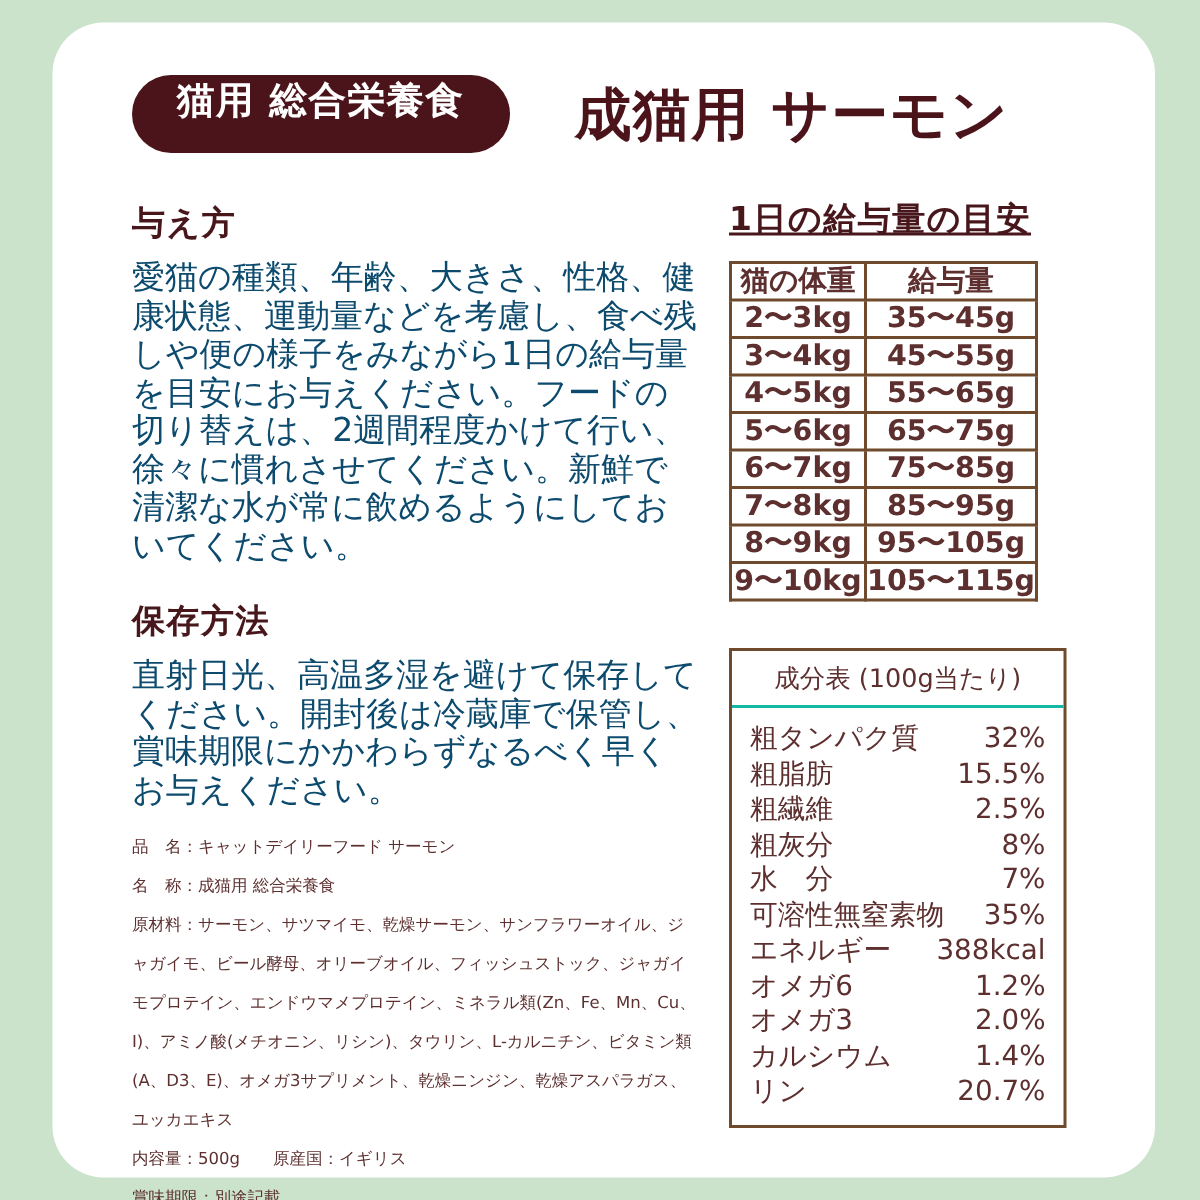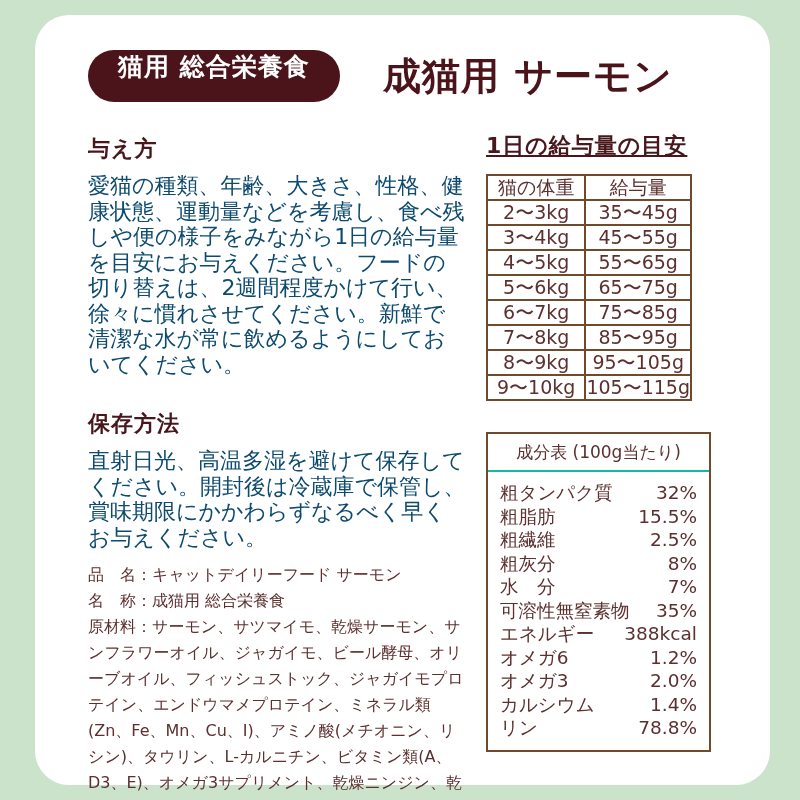--- a/index.html
+++ b/index.html
@@ -52,44 +52,45 @@
     font-weight: 700;
     color: #47171c;
     margin-bottom: 9px;
     letter-spacing: 1px;
   }
   .body-text {
     font-size: 22px;
     line-height: 25.5px;
     color: #0c4a6e;
   }
-  .storage-heading { margin-top: 32px; }
+  .storage-heading { margin-top: 22px; }
   .product-info { margin-top: 12px; }
   .product-line {
-    font-size: 16px;
+    font-size: 11px;
     line-height: 26px;
     color: #5d2f2f;
   }
   .right-col {
     position: absolute;
     left: 451px; top: 116px;
     width: 227px;
   }
   .table-title {
     font-size: 22px;
     font-weight: 700;
     color: #47171c;
     margin-bottom: 13px;
     letter-spacing: 1px;
     white-space: nowrap;
     text-decoration: underline;
   }
   table.feed {
     border-collapse: collapse;
     width: 206px;
+    font-weight: bold;
   }
   table.feed td {
     border: 2px solid #6f4a2c;
     text-align: center;
     font-size: 19px;
     line-height: 23px;
     color: #5d2f2f;
     padding: 0;
     white-space: nowrap;
   }
@@ -227,19 +228,19 @@
         <div class="analysis-row">
           <span>オメガ3</span>
           <span>2.0%</span>
         </div>
         <div class="analysis-row">
           <span>カルシウム</span>
           <span>1.4%</span>
         </div>
         <div class="analysis-row">
           <span>リン</span>
-          <span>78.8%</span>
+          <span>20.7%</span>
         </div>
       </div>
     </div>
   </div>
 
 </div>
 
 </body></html>

